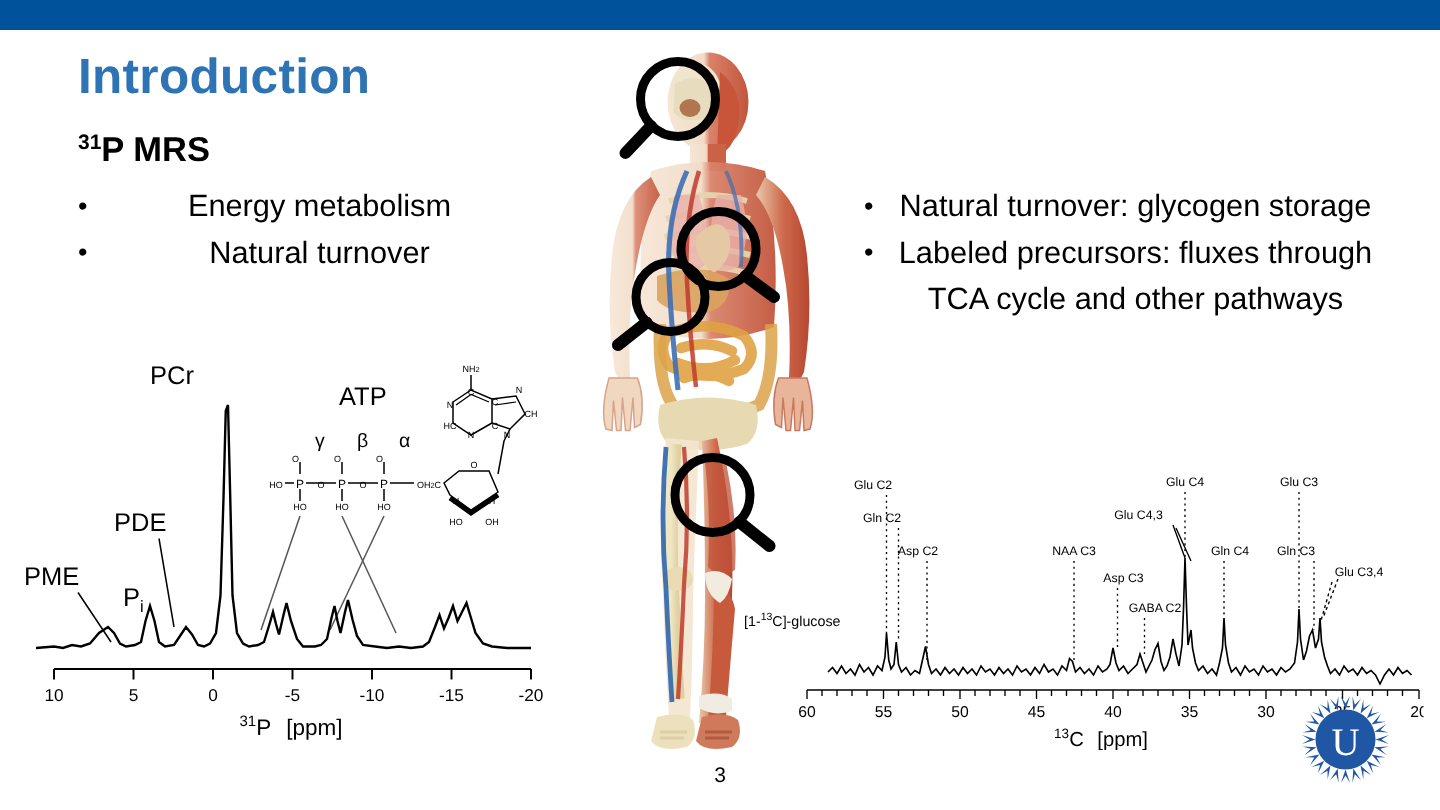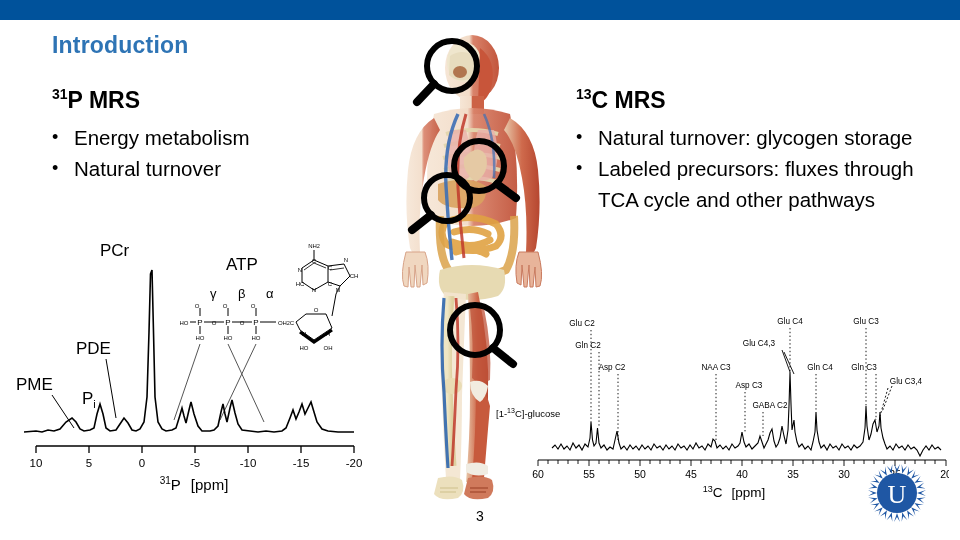--- a/index.html
+++ b/index.html
@@ -10,33 +10,33 @@
     overflow:hidden;position:relative;
   }
   .slide{position:absolute;inset:0;background:#fff;}
 
   
   .topbar{position:absolute;left:0;top:0;width:960px;height:20px;background:#00529B;}
 
   
   .title{
     position:absolute;left:52px;top:32px;
-    font-size:23px;font-weight:bold;color:#2E74B5;
+    font-size:33px;font-weight:bold;color:#2E74B5;
     letter-spacing:.2px;
   }
 
   
   .col-head{
     position:absolute;font-size:23px;font-weight:bold;color:#000;
   }
   .col-head .sup{font-size:14px;vertical-align:super;font-weight:bold;}
   .bullets{position:absolute;}
   .bl{display:flex;align-items:flex-start;font-size:20.5px;color:#000;line-height:31px;}
   .bl .dot{width:22px;flex:0 0 22px;text-align:left;font-size:18px;line-height:31px;}
-  .bl .txt{flex:1;}
+  .bl .txt{flex:1;text-align:center;}
 
   #left-head{left:52px;top:86px;}
   #left-bullets{left:52px;top:122px;width:300px;}
   #right-head{left:576px;top:86px;}
   #right-bullets{left:576px;top:122px;width:340px;}
 
   
   .panel{position:absolute;}
   #p31-panel{left:14px;top:232px;width:350px;height:265px;}
   #c13-panel{left:494px;top:300px;width:455px;height:200px;}
@@ -71,23 +71,20 @@
     <div class="bl">
       <span class="dot">•</span>
       <span class="txt">Energy metabolism</span>
     </div>
     <div class="bl">
       <span class="dot">•</span>
       <span class="txt">Natural turnover</span>
     </div>
   </div>
 
-  <div class="col-head" id="right-head">
-    <span class="sup">13</span><span>C MRS</span>
-  </div>
 
   <div class="bullets" id="right-bullets">
     <div class="bl">
       <span class="dot">•</span>
       <span class="txt">Natural turnover: glycogen storage</span>
     </div>
     <div class="bl">
       <span class="dot">•</span>
       <span class="txt">Labeled precursors: fluxes through TCA cycle and other pathways</span>
     </div>

